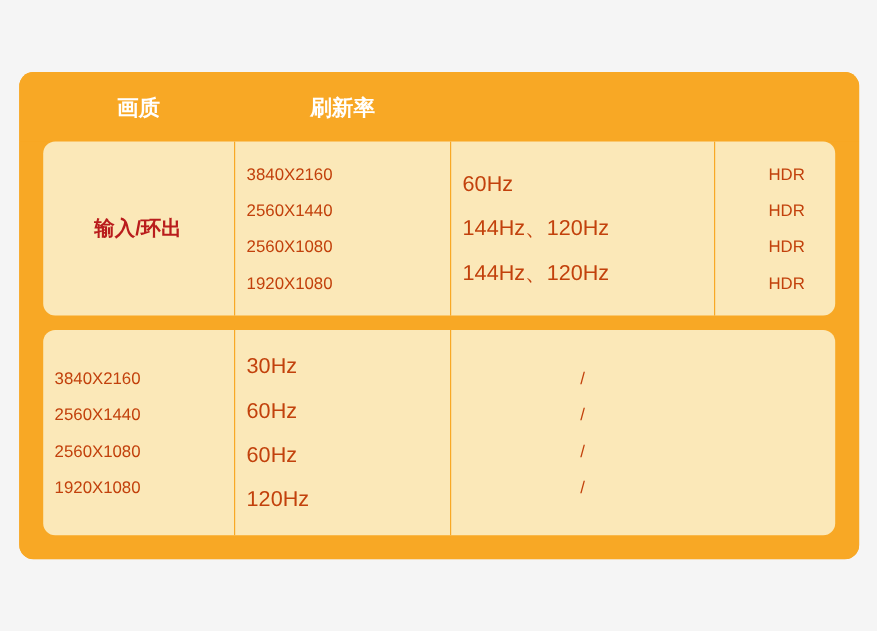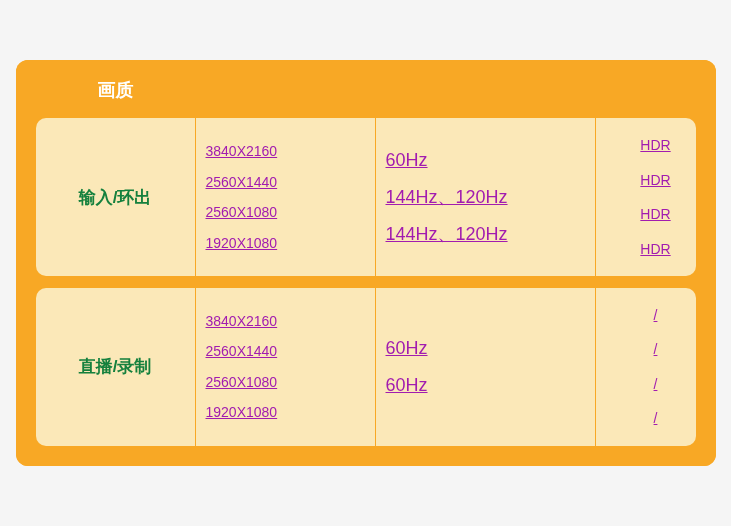--- a/index.html
+++ b/index.html
@@ -57,48 +57,46 @@
       grid-template-columns: 160px 180px 220px 120px;
       background: #fbe8b8;
       border-radius: 10px;
       min-height: 140px;
     }
 
     .row-label {
       display: flex;
       align-items: center;
       justify-content: center;
-      color: #15803d;
+      color: #b91c1c;
       font-size: 17px;
       font-weight: 600;
       padding: 20px 10px;
       text-align: center;
       border-right: 1px solid #f8a825;
     }
 
     .row-data-col {
       display: flex;
       flex-direction: column;
       justify-content: center;
       padding: 16px 10px;
       gap: 8px;
       border-right: 1px solid #f8a825;
     }
 
     .row-data-col:last-child {
       border-right: none;
-      gap: 12px;
     }
 
     .data-cell {
-      color: #a21caf;
+      color: #c2410c;
       font-size: 14px;
       line-height: 1.6;
       text-align: left;
-      text-decoration: underline;
     }
 
     .col-resolution .data-cell {
       font-size: 14px;
     }
 
     .col-refresh .data-cell {
       font-size: 18px;
     }
 
@@ -106,20 +104,21 @@
       text-align: center;
       font-size: 14px;
     }
   </style>
 </head>
 <body>
 
 <div class="table-container">
   <div class="table-header">
     <div class="header-cell">画质</div>
+    <div class="header-cell">刷新率</div>
   </div>
 
   <div class="table-body">
 
     <div class="table-row">
       <div class="row-label">输入/环出</div>
       <div class="row-data-col col-resolution">
         <span class="data-cell">3840X2160</span>
         <span class="data-cell">2560X1440</span>
         <span class="data-cell">2560X1080</span>
@@ -132,30 +131,31 @@
       </div>
       <div class="row-data-col col-other">
         <span class="data-cell">HDR</span>
         <span class="data-cell">HDR</span>
         <span class="data-cell">HDR</span>
         <span class="data-cell">HDR</span>
       </div>
     </div>
 
     <div class="table-row">
-      <div class="row-label">直播/录制</div>
       <div class="row-data-col col-resolution">
         <span class="data-cell">3840X2160</span>
         <span class="data-cell">2560X1440</span>
         <span class="data-cell">2560X1080</span>
         <span class="data-cell">1920X1080</span>
       </div>
       <div class="row-data-col col-refresh">
+        <span class="data-cell">30Hz</span>
         <span class="data-cell">60Hz</span>
         <span class="data-cell">60Hz</span>
+        <span class="data-cell">120Hz</span>
       </div>
       <div class="row-data-col col-other">
         <span class="data-cell">/</span>
         <span class="data-cell">/</span>
         <span class="data-cell">/</span>
         <span class="data-cell">/</span>
       </div>
     </div>
   </div>
 </div>

